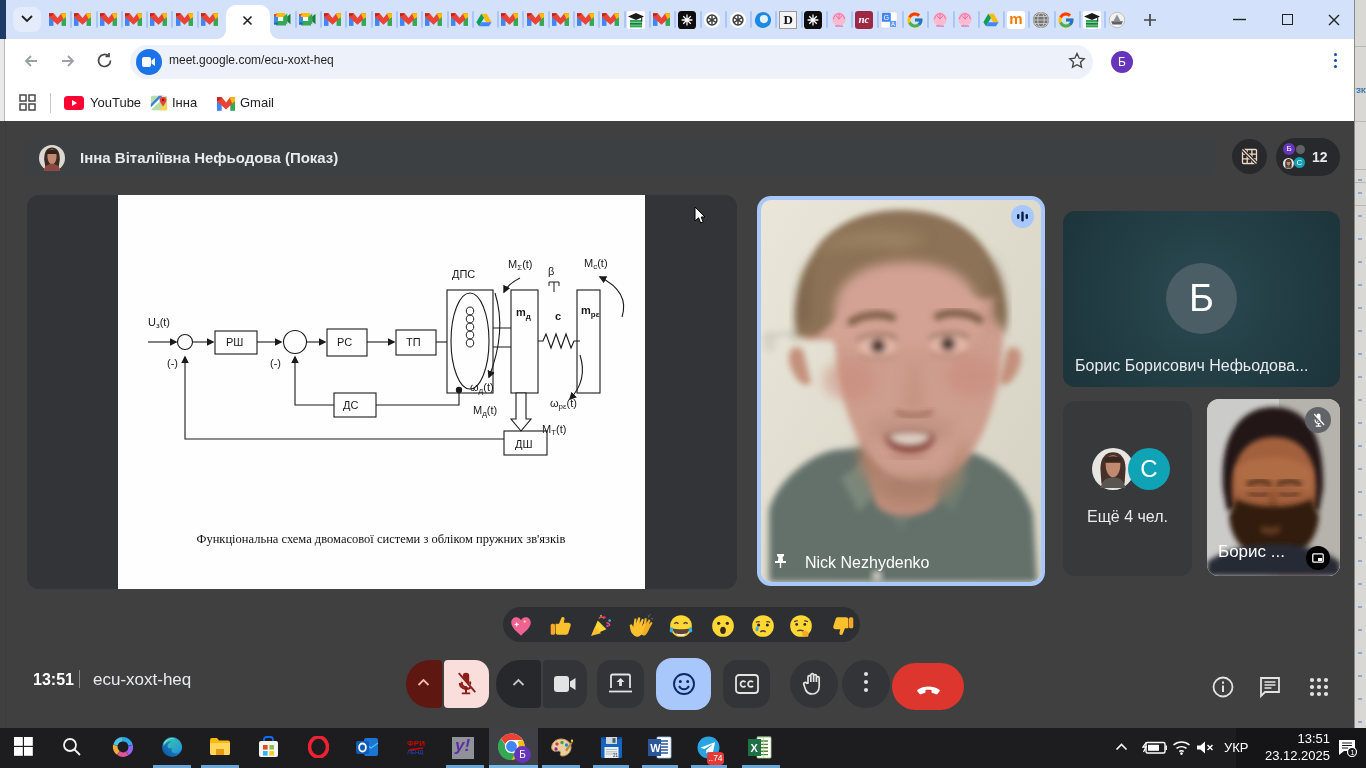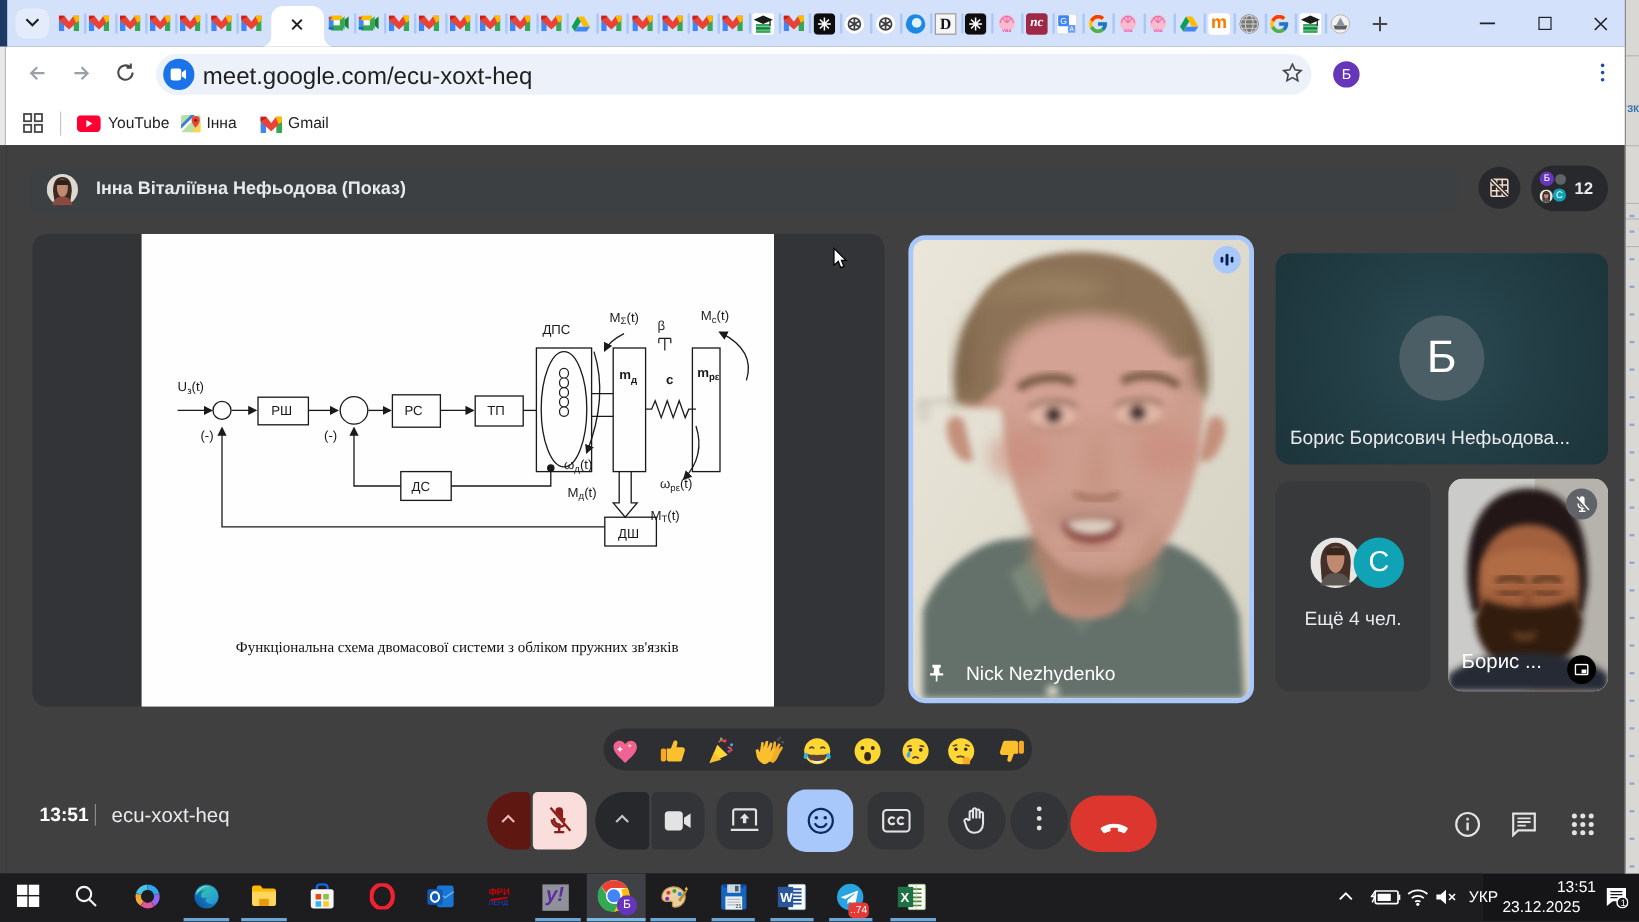--- a/index.html
+++ b/index.html
@@ -344,21 +344,21 @@
     </svg>
   <svg class="abs" style="left:96px;top:13px" width="17" height="17" viewBox="0 0 17 17">
       <path d="M14.5 8.5a6 6 0 11-1.8-4.3M13 1v3.5H9.5" stroke="#474747" stroke-width="1.7" fill="none"></path>
     </svg>
   <div class="abs" style="left:130px;top:6px;width:963px;height:34px;background:#edf2fa;border-radius:17px"></div>
   <div class="abs" style="left:136px;top:10px;width:26px;height:26px;background:#1a73e8;border-radius:50%"></div>
   <svg class="abs" style="left:142px;top:17px" width="14" height="12" viewBox="0 0 14 12">
       <rect x="0" y="1" width="9" height="10" rx="2" fill="#fff"></rect>
       <path d="M9.5 4.5L13 2v8L9.5 7.5z" fill="#fff"></path>
     </svg>
-  <div class="abs" style="left:169px;top:14px;font-size:20px;color:#1f1f1f">meet.google.com/ecu-xoxt-heq</div>
+  <div class="abs" style="left:169px;top:14px;font-size:12px;color:#1f1f1f">meet.google.com/ecu-xoxt-heq</div>
   <svg class="abs" style="left:1068px;top:13px" width="18" height="18" viewBox="0 0 18 18">
       <path d="M9 1.5l2.2 4.7 5 .6-3.7 3.4 1 5-4.5-2.5-4.5 2.5 1-5L1.8 6.8l5-.6z" fill="none" stroke="#474747" stroke-width="1.4"></path>
     </svg>
   <div class="abs" style="left:1111px;top:12px;width:22px;height:22px;background:#6635ba;border-radius:50%;color:#fff;font-size:12px;text-align:center;line-height:22px">Б</div>
   <div class="abs" style="left:1334px;top:14px;width:3px;height:3px;border-radius:50%;background:#174ea6;box-shadow:0 6px 0 #174ea6,0 12px 0 #174ea6"></div>
 </div>
 
 <div class="abs" style="left:0;top:85px;width:1366px;height:36px;background:#ffffff">
   <div class="abs" style="left:0;top:0;width:5px;height:36px;background:#e9e9e9;border-right:1px solid #bbb"></div>
   <svg class="abs" style="left:19px;top:9px" width="17" height="17" viewBox="0 0 17 17">
@@ -976,19 +976,19 @@
         <path d="M7.3 11.5a4 4 0 014.4 0"></path>
       </g>
       <circle cx="9.5" cy="13.6" r="1.3" fill="#fff"></circle>
     </svg>
     <svg class="abs" style="left:1196px;top:12px" width="18" height="15" viewBox="0 0 18 15">
       <path d="M1 5.5h3.5L9 1.5v12L4.5 9.5H1z" fill="#fff"></path>
       <path d="M11.5 5l5 5M16.5 5l-5 5" stroke="#fff" stroke-width="1.4"></path>
     </svg>
     <div class="abs" style="left:1224px;top:12px;font-size:13px;color:#fff">УКР</div>
     <div class="abs" style="left:1262px;top:3px;width:68px;text-align:right;font-size:13px;color:#fff">13:51</div>
-    <div class="abs" style="left:1252px;top:20px;width:78px;font-size:13px;color:#fff">23.12.2025</div>
+    <div class="abs" style="left:1252px;top:20px;width:78px;text-align:right;font-size:13px;color:#fff">23.12.2025</div>
     <svg class="abs" style="left:1338px;top:11px" width="19" height="18" viewBox="0 0 19 18">
       <path d="M1 1h16v11H6l-5 4z" fill="#fff"></path>
       <path d="M4 4h10M4 6.5h10M4 9h6" stroke="#17171b" stroke-width="1.2"></path>
       <circle cx="14" cy="13" r="4.5" fill="#17171b" stroke="#fff" stroke-width="1.2"></circle>
       <text x="12.6" y="16.4" font-size="7.5" fill="#fff" font-family="Liberation Sans">1</text>
     </svg>
   </div>
 </body></html>

